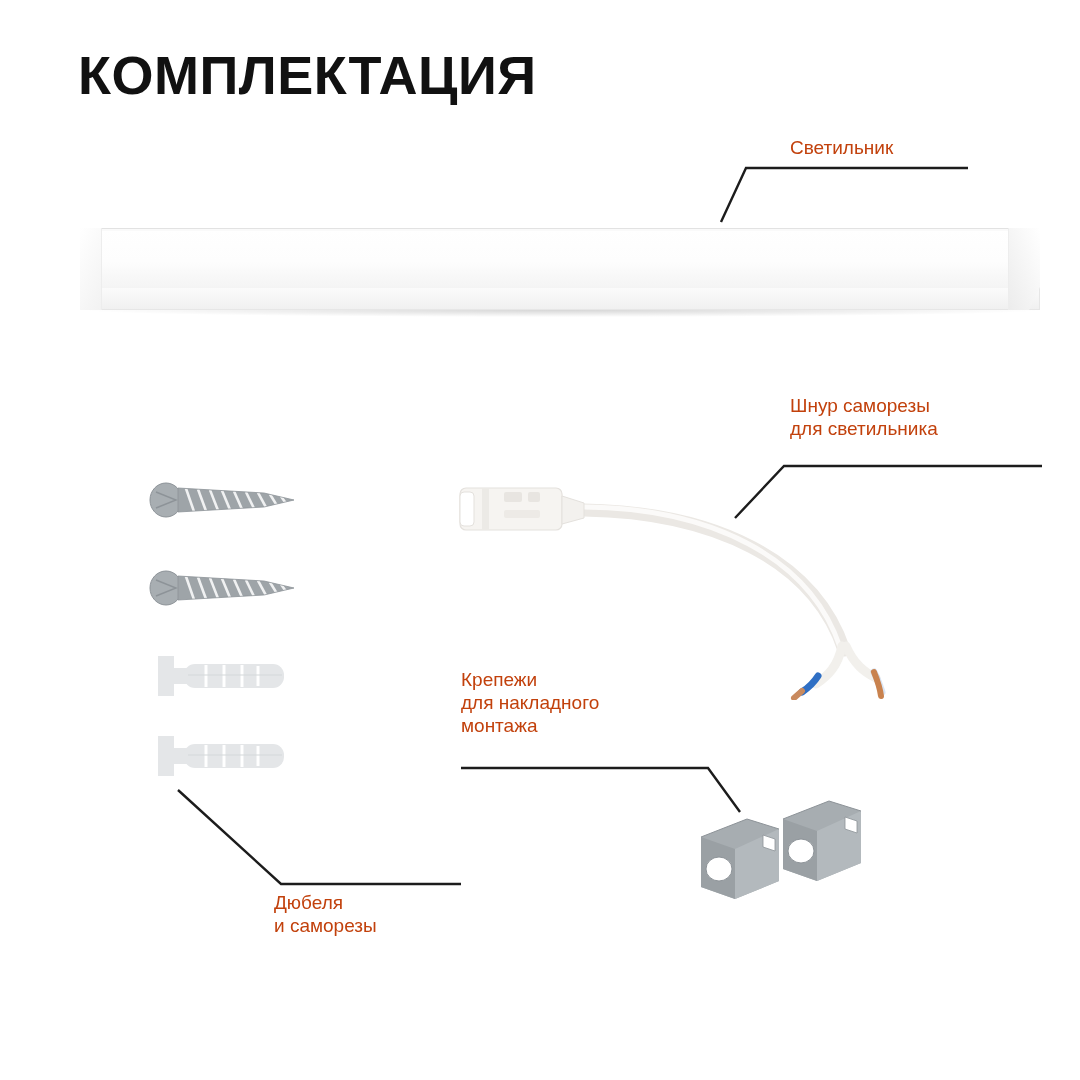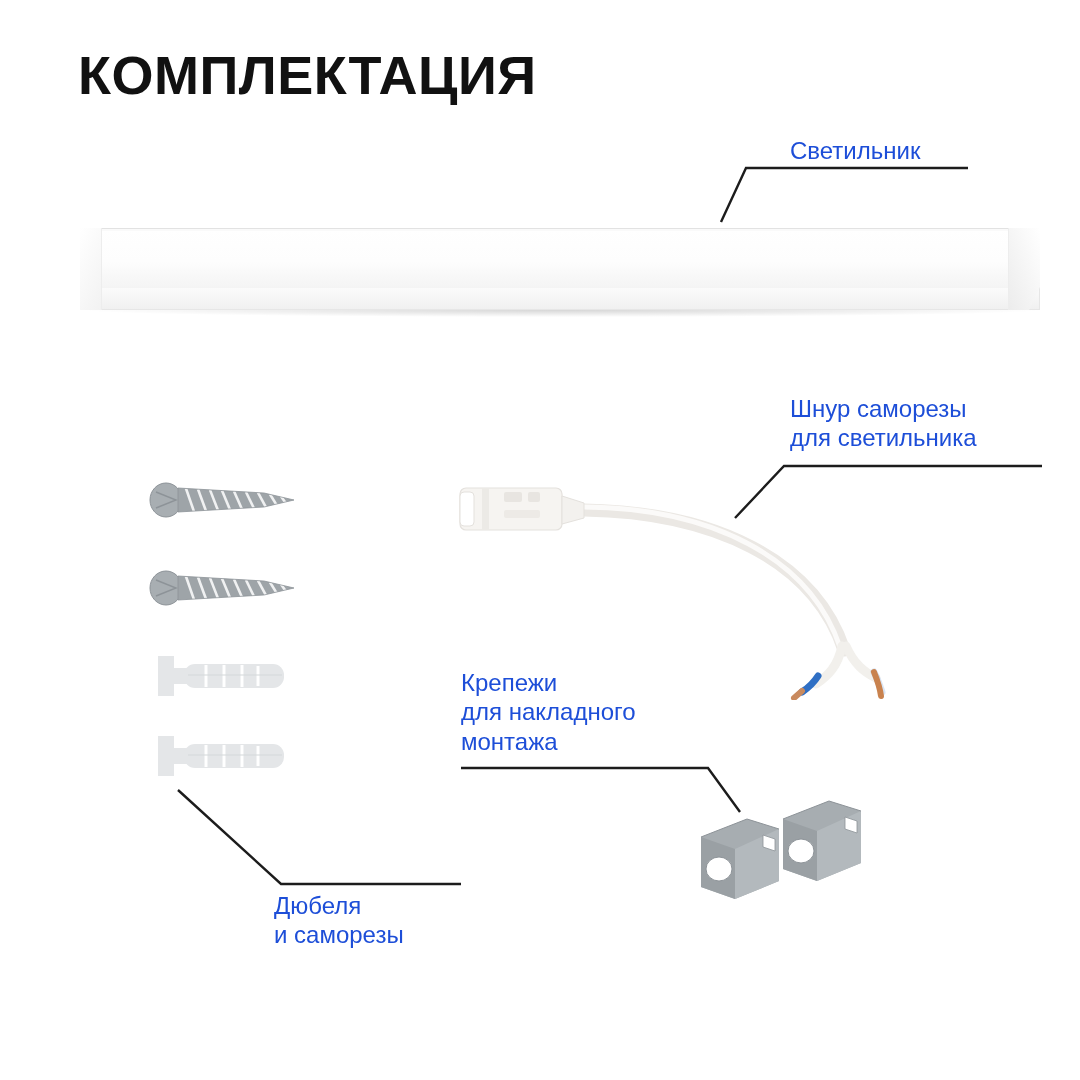--- a/index.html
+++ b/index.html
@@ -26,23 +26,23 @@
     font-size: 54px;
     font-weight: 700;
     letter-spacing: 0.5px;
     color: #111111;
     line-height: 1.05;
   }
 
   
   .callout {
     position: absolute;
-    font-size: 24px;
+    font-size: 19px;
     line-height: 1.22;
-    color: #1d4ed8;
+    color: #c2410c;
     white-space: pre-line;
   }
 
   
   #leaders {
     position: absolute;
     left: 0;
     top: 0;
     width: 1080px;
     height: 1080px;

